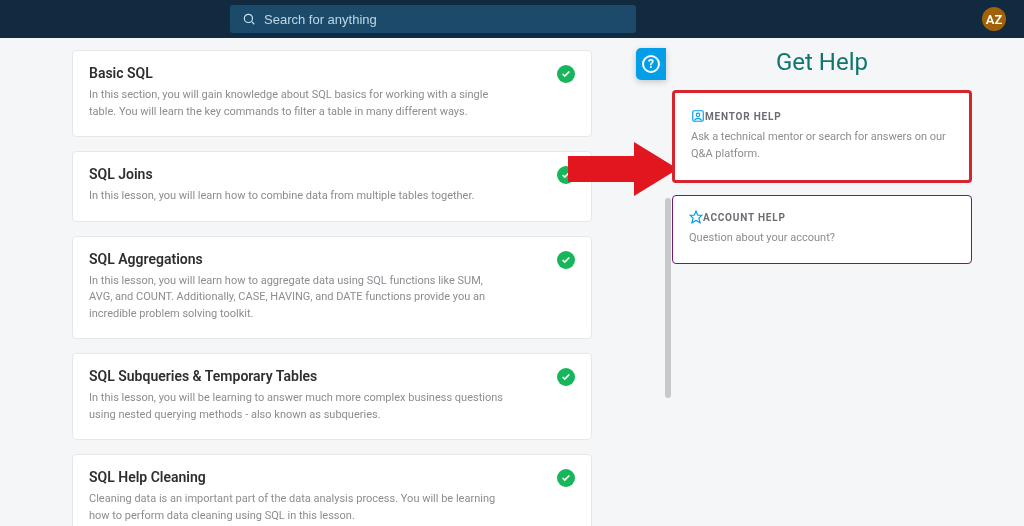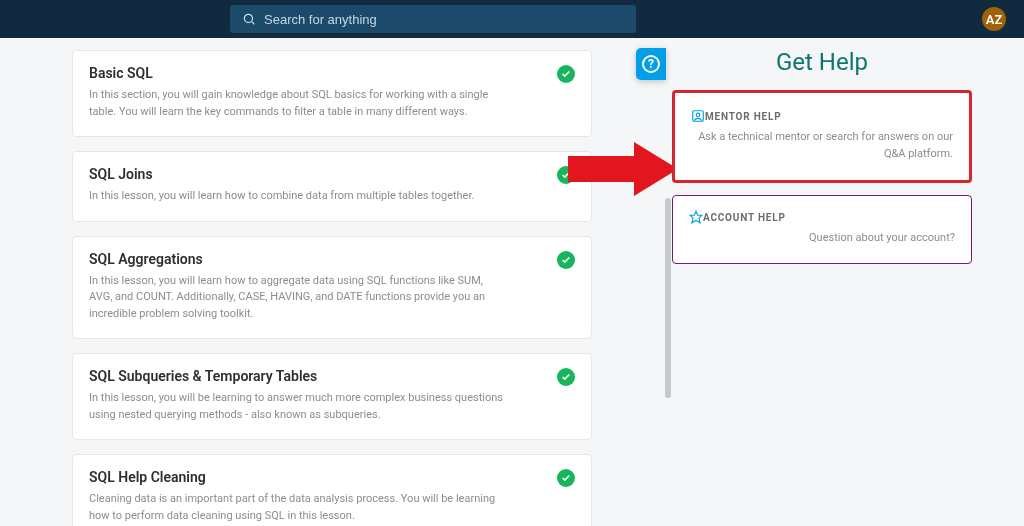--- a/index.html
+++ b/index.html
@@ -175,21 +175,20 @@
       font-size: 10px;
       font-weight: 700;
       letter-spacing: 0.8px;
       color: #6a6d72;
       text-transform: uppercase;
     }
     .help-card-desc {
       font-size: 11px;
       color: #8a8d91;
       line-height: 1.5;
-      text-align: right;
     }
     .mentor-icon {
       width: 14px;
       height: 14px;
       display: inline-flex;
       align-items: center;
       justify-content: center;
     }
     .star-icon {
       width: 14px;

